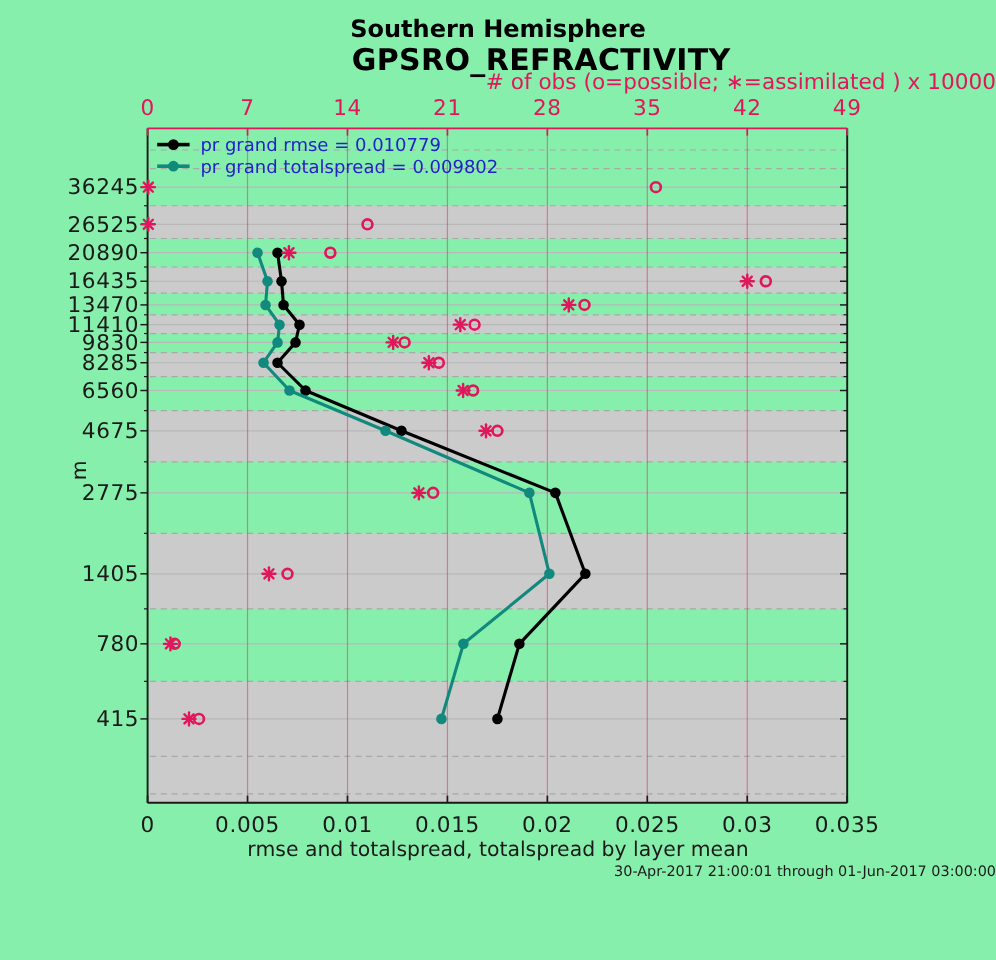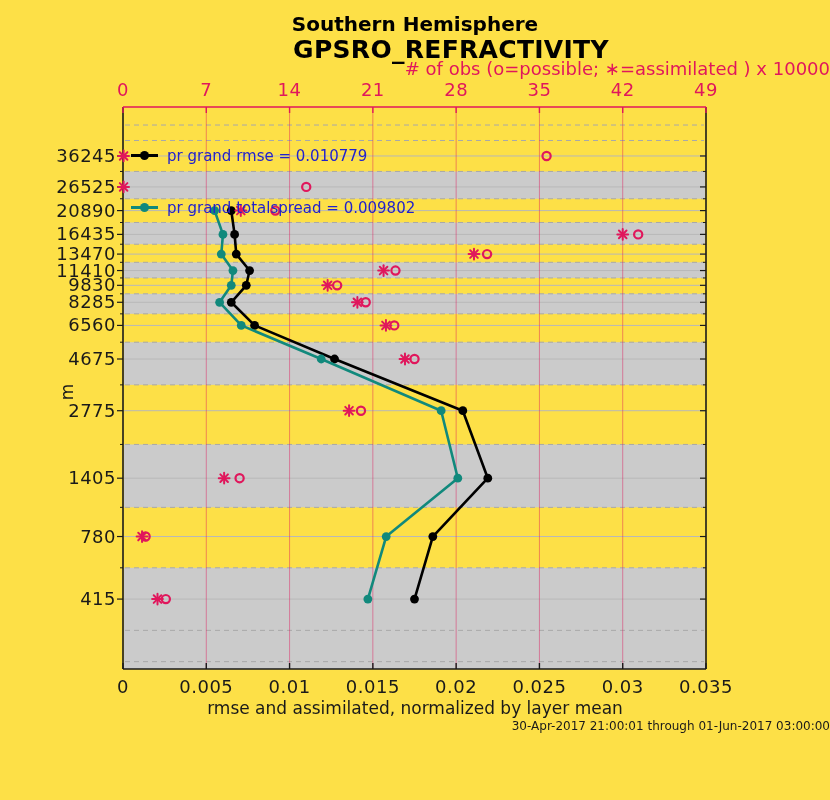--- a/index.html
+++ b/index.html
@@ -1,26 +1,26 @@
 <!DOCTYPE html>
 <html><head>
 <meta charset="utf-8">
 <style>
   html,body{margin:0;padding:0;background:#ffffff;}
-  .fig{position:relative;width:830px;height:800px;background:#fde047;
+  .fig{position:relative;width:830px;height:800px;background:#86efac;
        font-family:"DejaVu Sans",sans-serif;overflow:hidden;}
   .fig svg{position:absolute;left:0;top:0;}
   .title1{position:absolute;top:12px;left:0;width:830px;text-align:center;
           font-size:20px;font-weight:bold;color:#000;}
   .title2{position:absolute;top:35px;left:0;width:830px;text-align:center;
           font-size:25px;font-weight:bold;color:#000;letter-spacing:0.3px;padding-left:36px;}
   .subtitle{position:absolute;top:58px;left:0;width:830px;text-align:right;
           font-size:18px;font-weight:500;}
   .legend{position:absolute;left:131px;top:112px;}
-  .legend-row{display:flex;align-items:center;height:17px;margin-bottom:1px;margin-top:35px;}
+  .legend-row{display:flex;align-items:center;height:17px;margin-bottom:1px;}
   .lg-swatch{position:relative;width:27px;height:17px;flex:0 0 27px;}
   .lg-line{position:absolute;left:0;right:0;top:7px;height:3px;}
   .lg-dot{position:absolute;left:9px;top:4px;width:9px;height:9px;border-radius:50%;}
   .lg-label{margin-left:9px;font-size:15px;white-space:nowrap;}
   .ylab{position:absolute;left:56px;top:380px;width:26px;height:24px;
         font-size:17px;color:#1a1a1a;transform:rotate(-90deg);text-align:center;}
   .xlab{position:absolute;top:698px;left:0;width:830px;text-align:center;
         font-size:17px;color:#1a1a1a;}
   .datelab{position:absolute;top:719px;left:0;width:830px;text-align:right;
         font-size:12px;color:#1a1a1a;}
@@ -313,15 +313,15 @@
     <div class="legend-row">
       <span class="lg-swatch">
           <span class="lg-line" style="background: rgb(17, 137, 124);"></span>
           <span class="lg-dot" style="background: rgb(17, 137, 124);"></span>
         </span>
       <span class="lg-label" style="color: rgb(34, 34, 204);">pr grand totalspread = 0.009802</span>
     </div>
   </div>
 
   <div class="ylab">m</div>
-  <div class="xlab">rmse and assimilated, normalized by layer mean</div>
+  <div class="xlab">rmse and totalspread, totalspread by layer mean</div>
   <div class="datelab">30-Apr-2017 21:00:01 through 01-Jun-2017 03:00:00</div>
 </div>
 
 </body></html>

